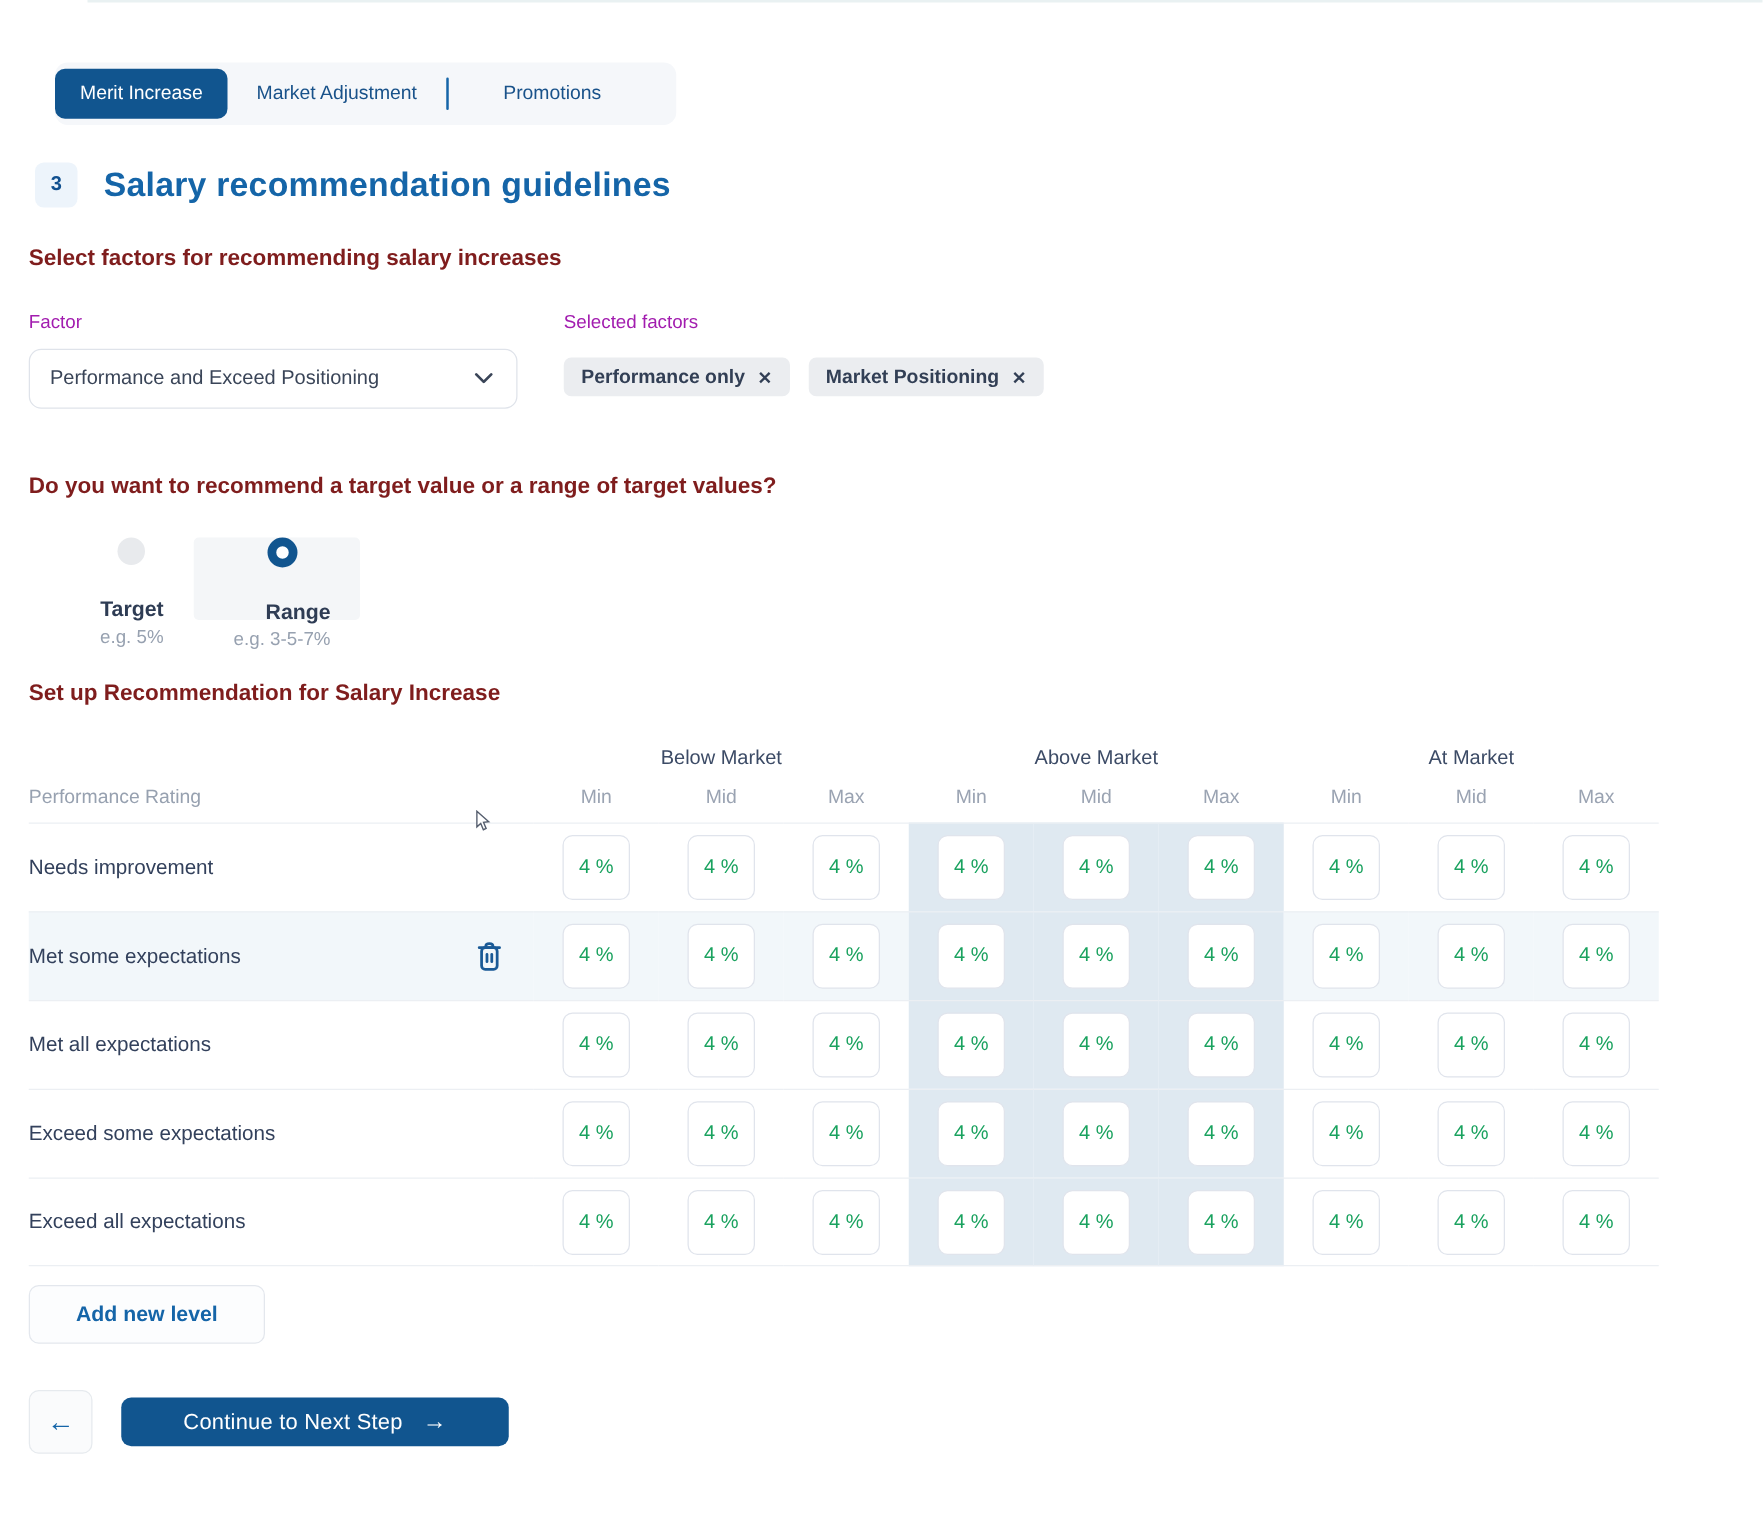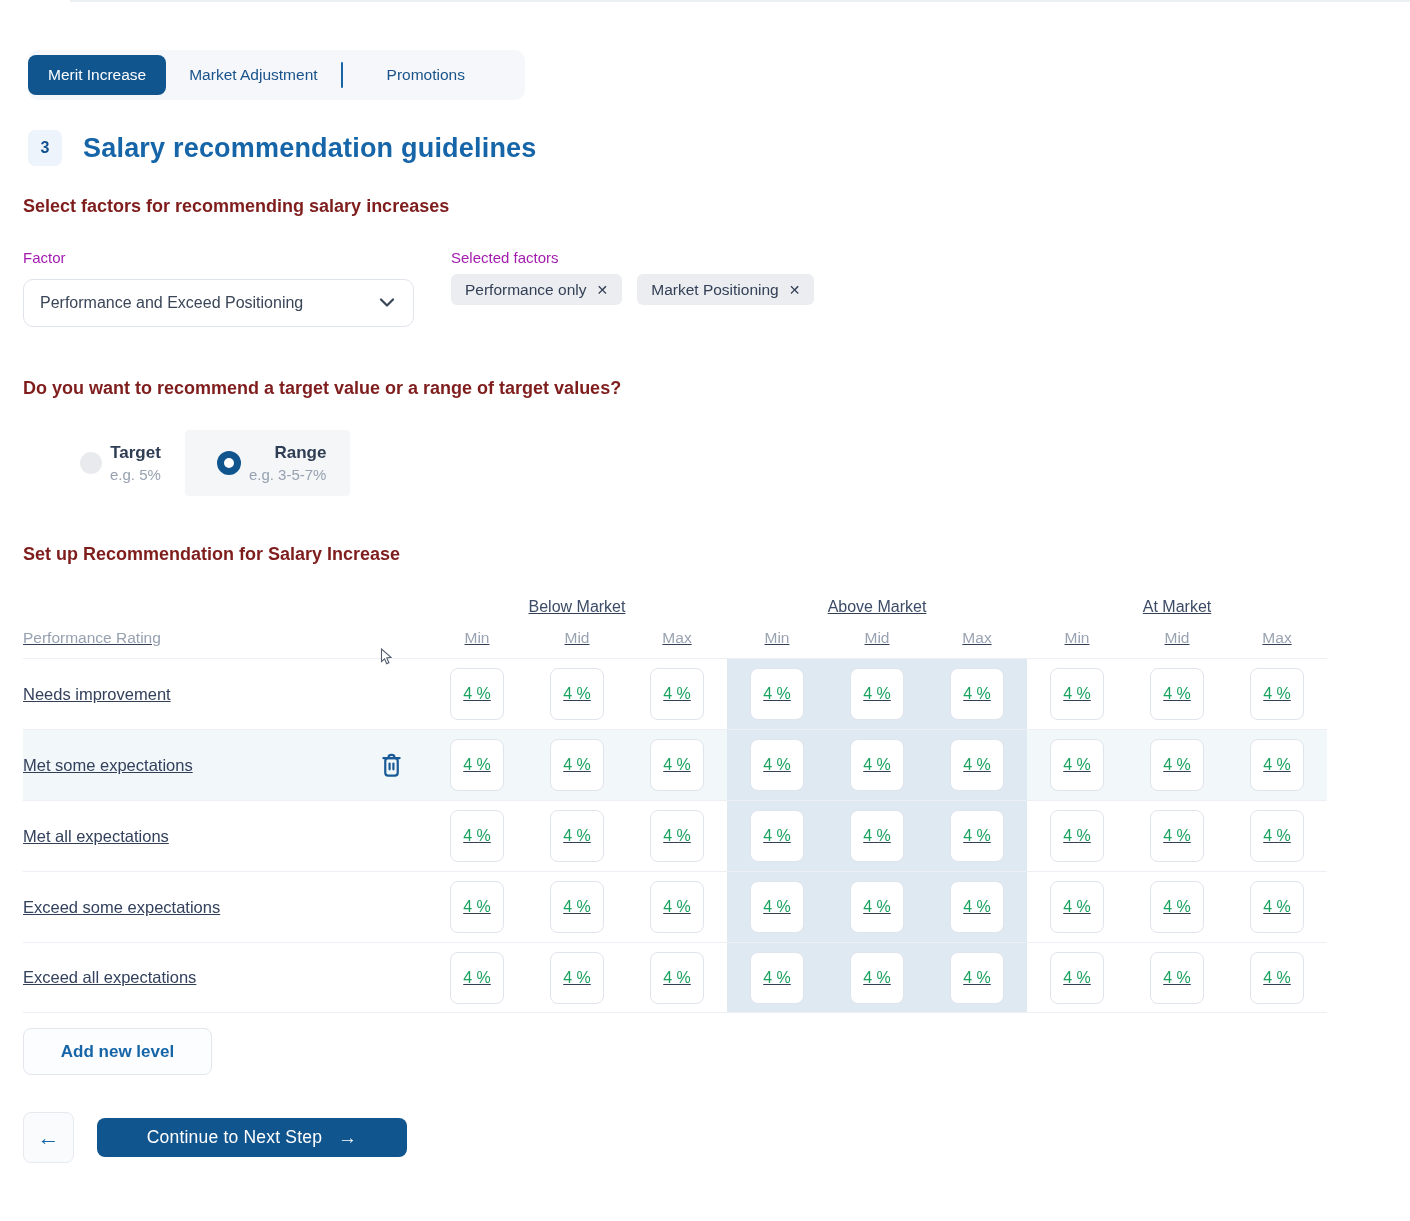--- a/index.html
+++ b/index.html
@@ -3,21 +3,21 @@
 <meta charset="utf-8">
 <style>
   html,body{margin:0;padding:0;}
   body{
     width:1410px;height:1221px;position:relative;background:#ffffff;
     font-family:"Liberation Sans",sans-serif;color:#323F55;overflow:hidden;
   }
   .top-line{position:absolute;top:0;left:70px;right:0;height:2px;background:#E9F1F2;}
 
   
-  .tabbar{position:absolute;left:28px;top:50px;height:50px;background:#F5F7FA;border-radius:10px;
+  .tabbar{position:absolute;left:44px;top:50px;height:50px;background:#F5F7FA;border-radius:10px;
     display:flex;align-items:center;padding-right:16px;}
   .tab{font-size:15.5px;color:#19528A;padding:0 23px;white-space:nowrap;cursor:default;}
   .tab.active{background:#11558F;color:#fff;height:40px;line-height:40px;border-radius:8px;
     padding:0 20px;margin:0;font-weight:500;}
   .tab.promotions{padding:0 44px;}
   .tab-divider{width:2px;height:26px;background:#1565A8;border-radius:1px;flex:0 0 2px;}
 
   
   .step-row{position:absolute;left:28px;top:130px;display:flex;align-items:center;gap:21px;}
   .step-badge{width:34px;height:36px;background:#EDF4FB;border-radius:7px;display:flex;
@@ -30,40 +30,40 @@
   .h-table{top:544px;}
 
   .label-sm{font-size:15px;color:#a21caf;}
 
   
   .factor-col{position:absolute;left:23px;top:249px;}
   .select-box{margin-top:13px;width:391px;height:48px;border:1px solid #DFE3EA;border-radius:10px;
     background:#fff;display:flex;align-items:center;justify-content:space-between;
     padding:0 18px 0 16px;box-sizing:border-box;font-size:16px;color:#3A4558;cursor:default;}
   .selected-col{position:absolute;left:451px;top:249px;}
-  .chips{margin-top:8px;display:flex;gap:15px;}
+  .chips{margin-top:20px;display:flex;gap:15px;font-weight:bold;}
   .chip{background:#EBEDF0;border-radius:6px;height:31px;display:flex;align-items:center;gap:10px;
     padding:0 14px;font-size:15.5px;color:#323F55;}
   .chip .chip-x{font-size:14px;color:#323F55;cursor:default;}
 
   
   .radio-group{position:absolute;left:80px;top:430px;display:flex;}
-  .radio-option{display:flex;align-items:center;gap:8px;height:66px;box-sizing:border-box;}
+  .radio-option{display:flex;align-items:center;gap:26px;height:66px;box-sizing:border-box;flex-direction:column;}
   .option-target{padding-right:24px;}
   .option-range{background:#F4F6F8;border-radius:4px;padding:0 24px 0 32px;}
   .radio{border-radius:50%;flex:0 0 auto;box-sizing:border-box;}
   .radio.unselected{width:22px;height:22px;background:#E8EAED;}
   .radio.selected{width:24px;height:24px;background:#fff;border:7px solid #11558F;}
   .option-texts{display:flex;flex-direction:column;align-items:flex-end;}
   .option-label{font-size:17px;font-weight:700;color:#2E3C54;}
   .option-example{font-size:15px;color:#97A1B0;margin-top:3px;}
 
   
   .rec-table{position:absolute;left:23px;top:596px;display:grid;
-    grid-template-columns:404px repeat(9,100px);text-decoration:underline;}
+    grid-template-columns:404px repeat(9,100px);}
   .group-cell{grid-column:span 3;height:28px;line-height:22px;text-align:center;
     font-size:16px;color:#3C4B66;}
   .sub-cell{height:34px;line-height:28px;text-align:center;font-size:15.5px;color:#9AA3B2;}
   .rowheader-cell{height:34px;line-height:28px;font-size:15.5px;color:#97A1B0;}
   .cell{height:71px;border-top:1px solid #ECEFF3;display:flex;align-items:center;
     justify-content:center;box-sizing:border-box;}
   .cell.label{justify-content:space-between;font-size:16.5px;color:#33415C;padding-right:16px;}
   .cell.at{background:#DFE9F1;}
   .cell.last{border-bottom:1px solid #ECEFF3;}
   .value-box{width:52px;height:50px;background:#fff;border:1px solid #E0E4EC;border-radius:8px;

